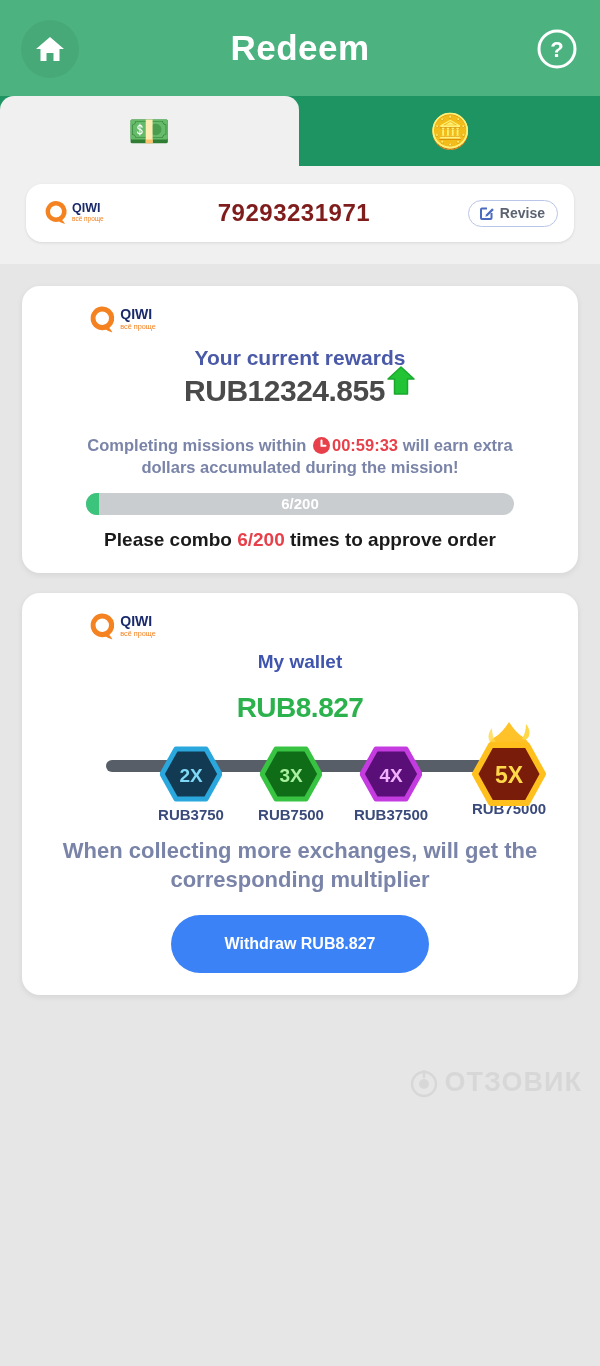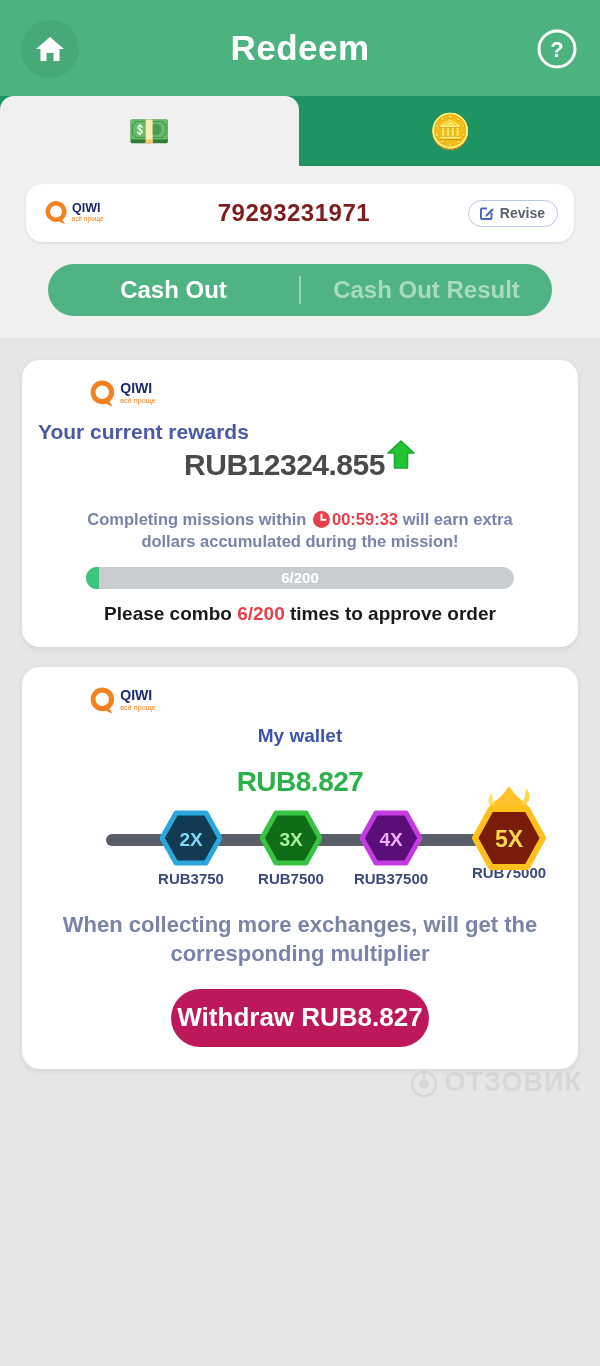--- a/index.html
+++ b/index.html
@@ -72,21 +72,21 @@
 
   
   .card {
     margin: 0 22px 20px 22px; background: #ffffff; border-radius: 18px;
     box-shadow: 0 2px 6px rgba(0,0,0,.08); padding: 16px 16px 22px 16px;
   }
   .card-first { margin-top: 22px; }
   .card-logo { margin-left: 48px; margin-bottom: 2px; }
 
   .rewards-label {
-    color: #4a5aa8; font-size: 21px; font-weight: bold;
+    text-align: center; color: #4a5aa8; font-size: 21px; font-weight: bold;
     margin-top: 4px;
   }
   .rewards-amounts {
     display: flex; align-items: center; justify-content: center;
     margin-top: 4px; white-space: nowrap;
   }
   .amt-base { color: #4a4a4a; font-size: 30px; font-weight: bold; letter-spacing: -.5px; }
   .amt-bonus { color: #22b14c; font-size: 30px; font-weight: bold; letter-spacing: -.5px; }
   .up-arrow { margin-left: 1px; margin-top: -16px; }
 
@@ -118,36 +118,36 @@
   .wallet-amount {
     text-align: center; color: #2bb24c; font-size: 28px; font-weight: bold;
     letter-spacing: -.5px; margin-top: 19px;
   }
 
   .ladder { position: relative; height: 96px; margin: 8px 12px 0 12px; }
   .ladder-track {
     position: absolute; left: 56px; right: 52px; top: 28px; height: 12px;
     background: #575e68; border-radius: 6px;
   }
-  .tier { position: absolute; top: 4px; width: 92px; text-align: center; }
+  .tier { position: absolute; top: 14px; width: 92px; text-align: center; }
   .tier-badge { position: relative; height: 56px; display: flex; align-items: center; justify-content: center; }
   .tier-label {
     display: block; color: #3a4a7a; font-size: 15px; font-weight: bold; margin-top: 4px;
   }
   .flame { position: absolute; top: -26px; left: 50%; transform: translateX(-50%); }
 
   .multiplier-note {
     text-align: center; color: #7a84a8; font-size: 22px; font-weight: bold;
     line-height: 1.35; margin: 8px 8px 0 8px;
   }
 
   .withdraw-btn {
     display: block; margin: 20px auto 0 auto; width: 258px; height: 58px;
-    background: #be185d; border: none; border-radius: 29px;
-    color: #ffffff; font-size: 26px; font-weight: bold;
+    background: #3b82f6; border: none; border-radius: 29px;
+    color: #ffffff; font-size: 16px; font-weight: bold;
     font-family: "Liberation Sans", sans-serif;
   }
 
   
   .watermark {
     position: absolute; right: 18px; bottom: 12px;
     display: flex; align-items: center; gap: 6px; opacity: .55;
   }
   .watermark-text {
     color: #cccccc; font-size: 27px; font-weight: bold; letter-spacing: 1px;
@@ -196,25 +196,20 @@
       <div class="acct-number">79293231971</div>
       <div class="revise-btn">
         <svg width="17" height="17" viewBox="0 0 17 17">
           <path d="M2 4.5 a2 2 0 0 1 2 -2 h5 v2 h-5 v8.5 h8.5 v-5 h2 v5 a2 2 0 0 1 -2 2 h-8.5 a2 2 0 0 1 -2 -2 z" fill="#4a6bbf"></path>
           <path d="M8 9.5 l6.2 -6.2 l1.6 1.6 l-6.2 6.2 l-2.2 .6 z" fill="#4a6bbf"></path>
         </svg>
         <span class="revise-label">Revise</span>
       </div>
     </div>
 
-    <div class="segmented">
-      <div class="seg active">Cash Out</div>
-      <div class="seg-divider"></div>
-      <div class="seg inactive">Cash Out Result</div>
-    </div>
 
   </div>
 
   <div class="card card-first">
     <div class="card-logo">
       <svg width="82" height="36" viewBox="0 0 72 32">
         <path d="M14 4 a10.5 10.5 0 1 0 3 20.6 a10.5 10.5 0 0 0 -3 -20.6 z m0 4.5 a6 6 0 1 1 0 12 a6 6 0 0 1 0 -12 z" fill="#f58220"></path>
         <path d="M15.5 20 q5 2 7.5 7 q-4.5 -1.5 -7.5 -3.5 z" fill="#f58220"></path>
         <text x="30" y="15" font-family="Liberation Sans, sans-serif" font-size="12.5" font-weight="bold" fill="#1b2a6b">QIWI</text>
         <text x="30" y="24" font-family="Liberation Sans, sans-serif" font-size="6.5" fill="#f58220">всё проще</text>

